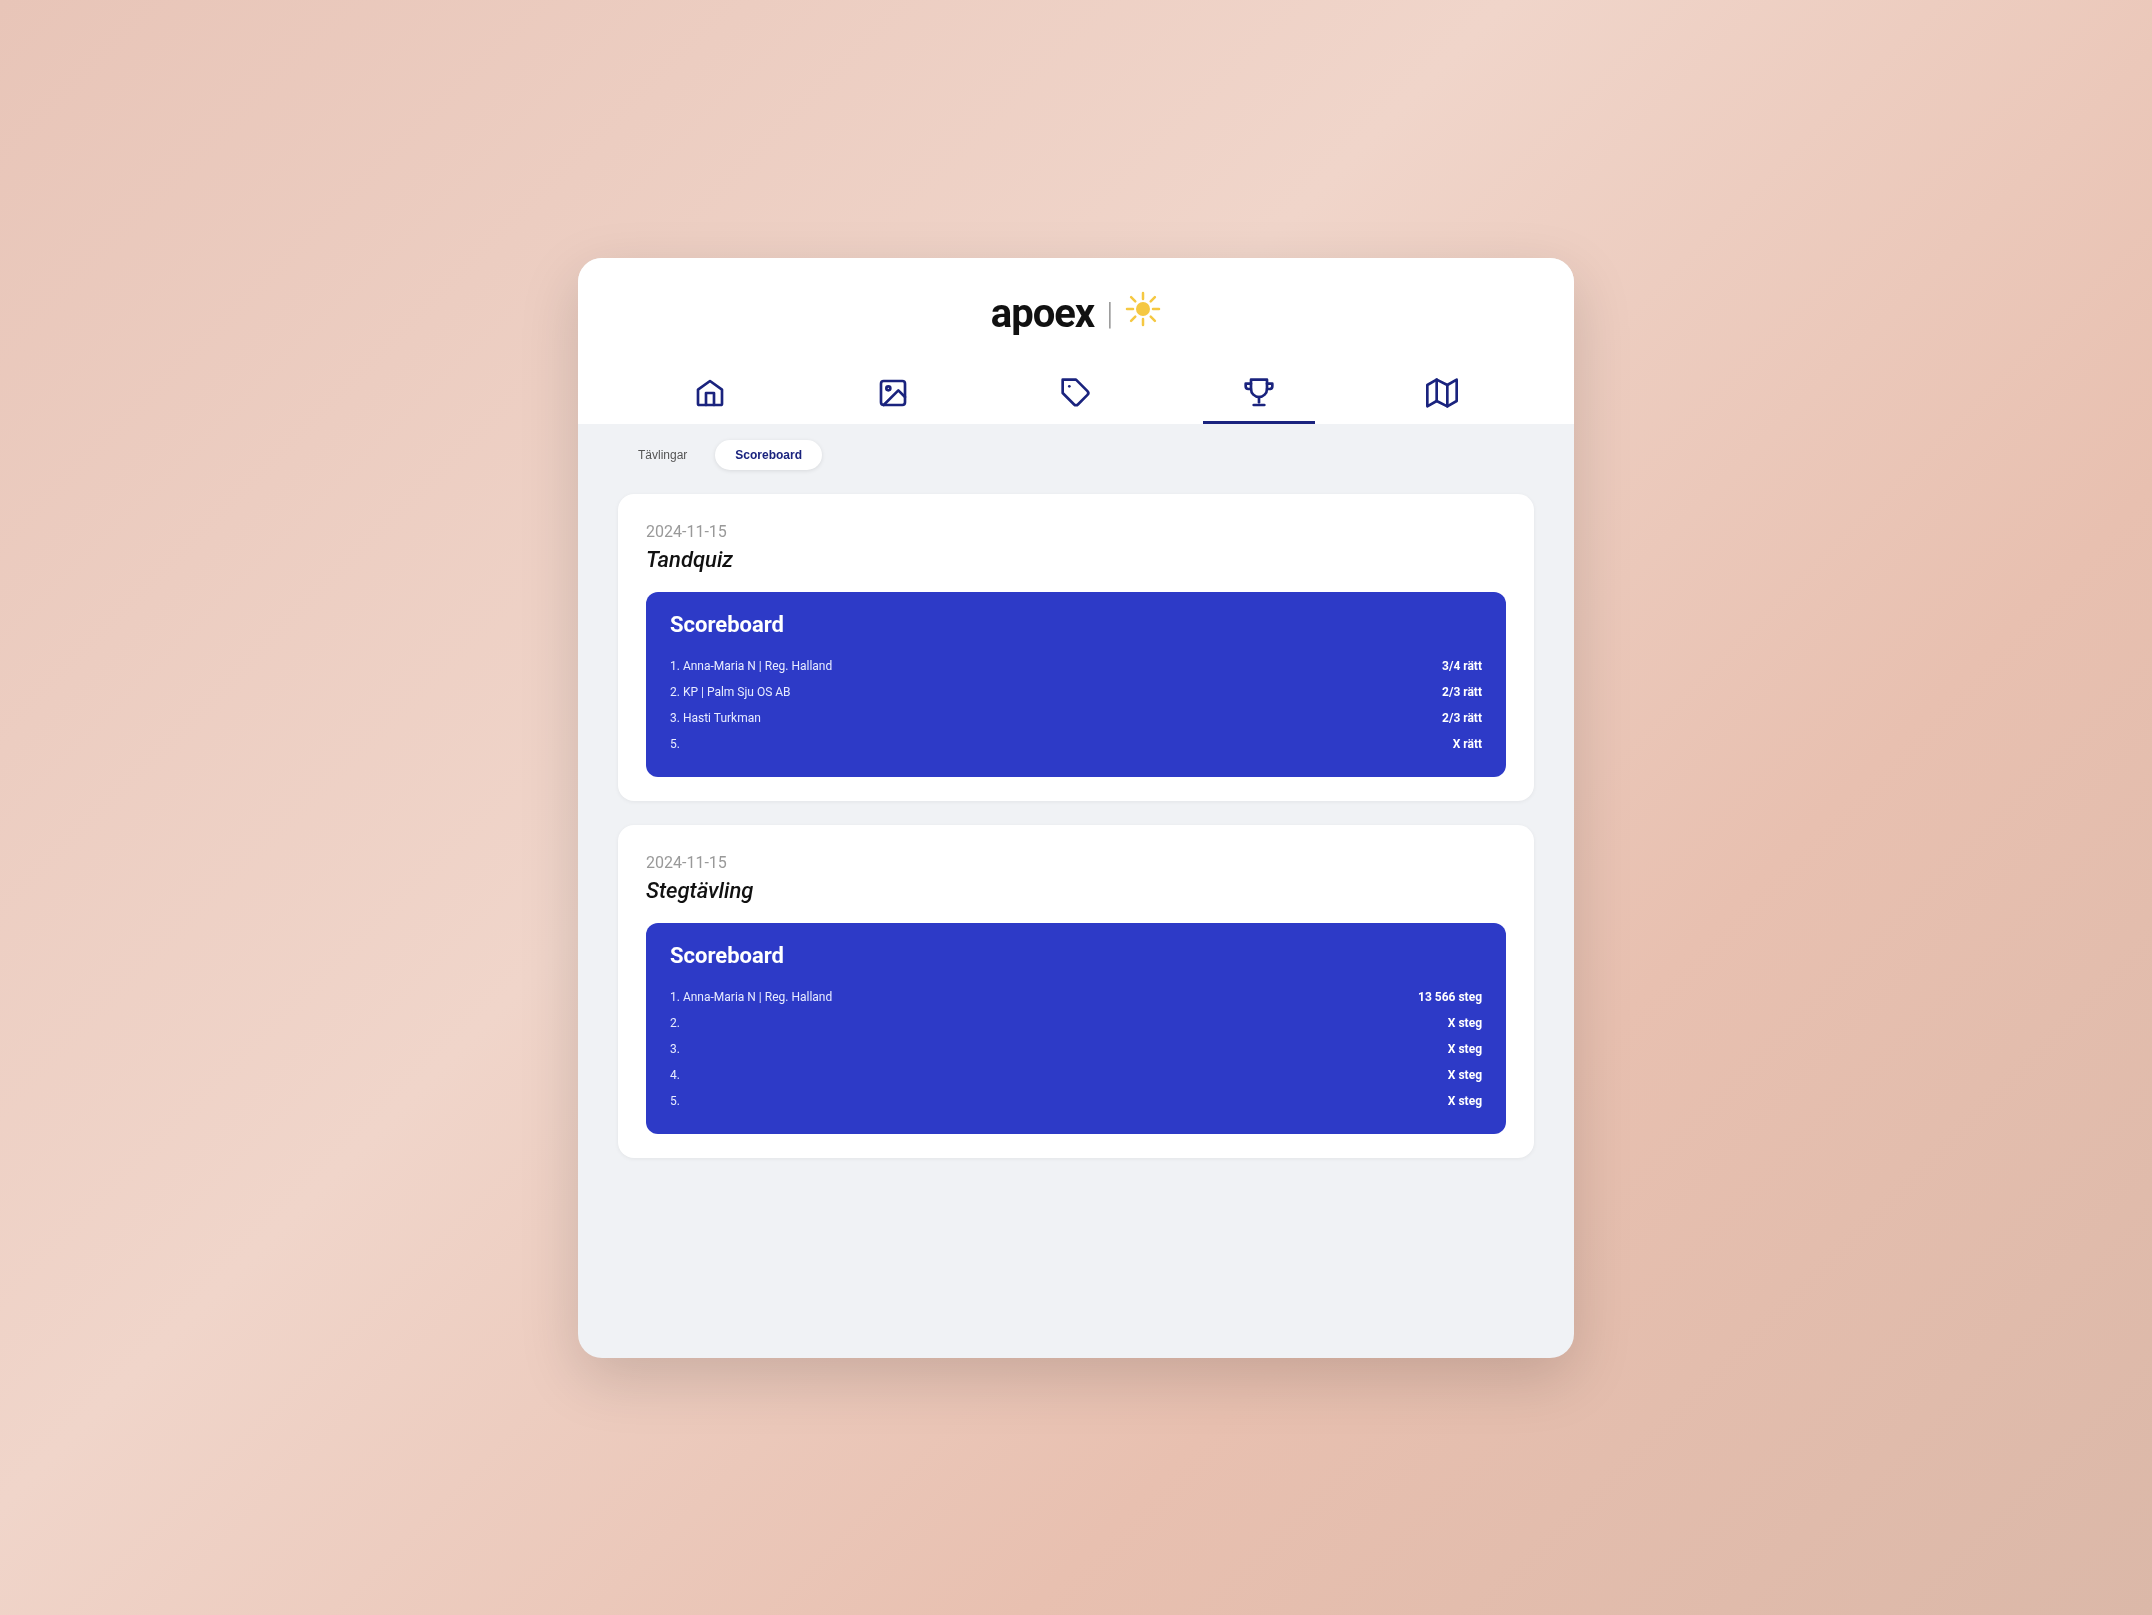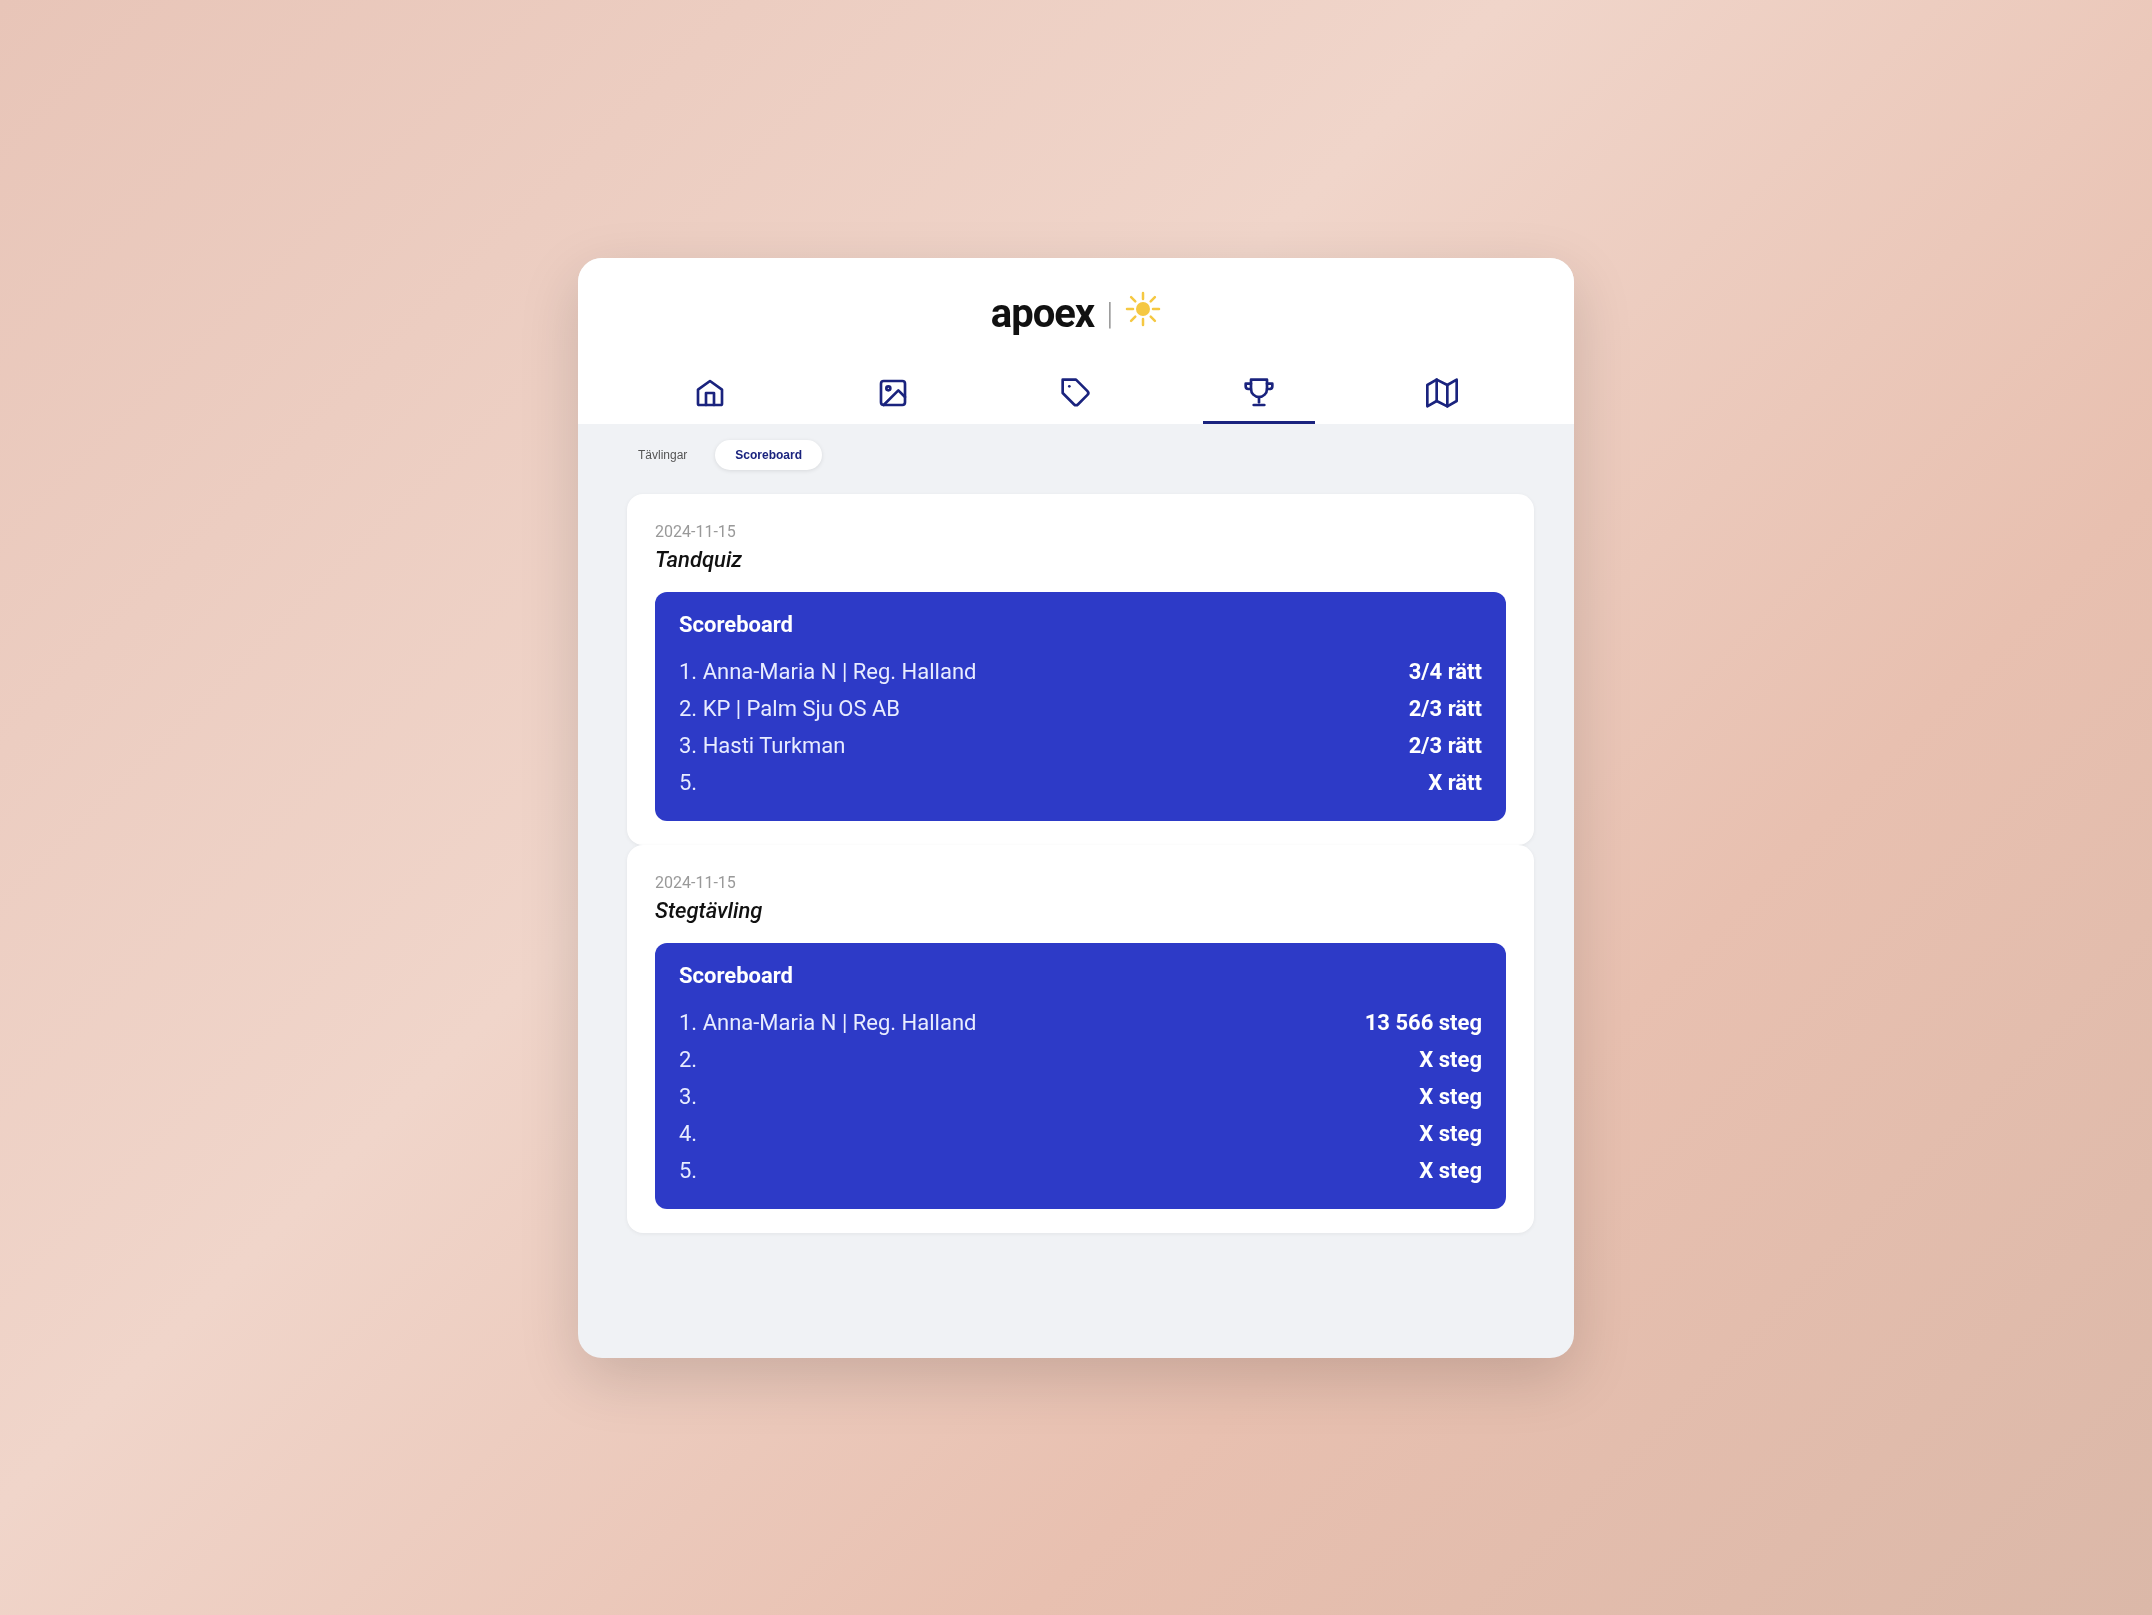--- a/index.html
+++ b/index.html
@@ -109,21 +109,21 @@
       background: #ffffff;
       color: #1a237e;
       font-weight: 600;
       box-shadow: 0 1px 4px rgba(0,0,0,0.1);
     }
 
     .content {
       padding: 8px 40px 40px 40px;
       display: flex;
       flex-direction: column;
-      margin-left: 9px;
+      gap: 24px;
     }
 
     .contest-card {
       background: #ffffff;
       border-radius: 16px;
       padding: 28px 28px 24px 28px;
       box-shadow: 0 1px 4px rgba(0,0,0,0.06);
     }
 
     .contest-date {
@@ -152,21 +152,21 @@
       font-weight: 700;
       color: #ffffff;
       margin-bottom: 16px;
     }
 
     .score-row {
       display: flex;
       justify-content: space-between;
       align-items: flex-start;
       padding: 6px 0;
-      font-size: 22px;
+      font-size: 12px;
       color: #cdd3ff;
     }
 
     .score-row .rank-name {
       color: #e8ecff;
     }
 
     .score-row .score-val {
       font-weight: 700;
       color: #ffffff;

